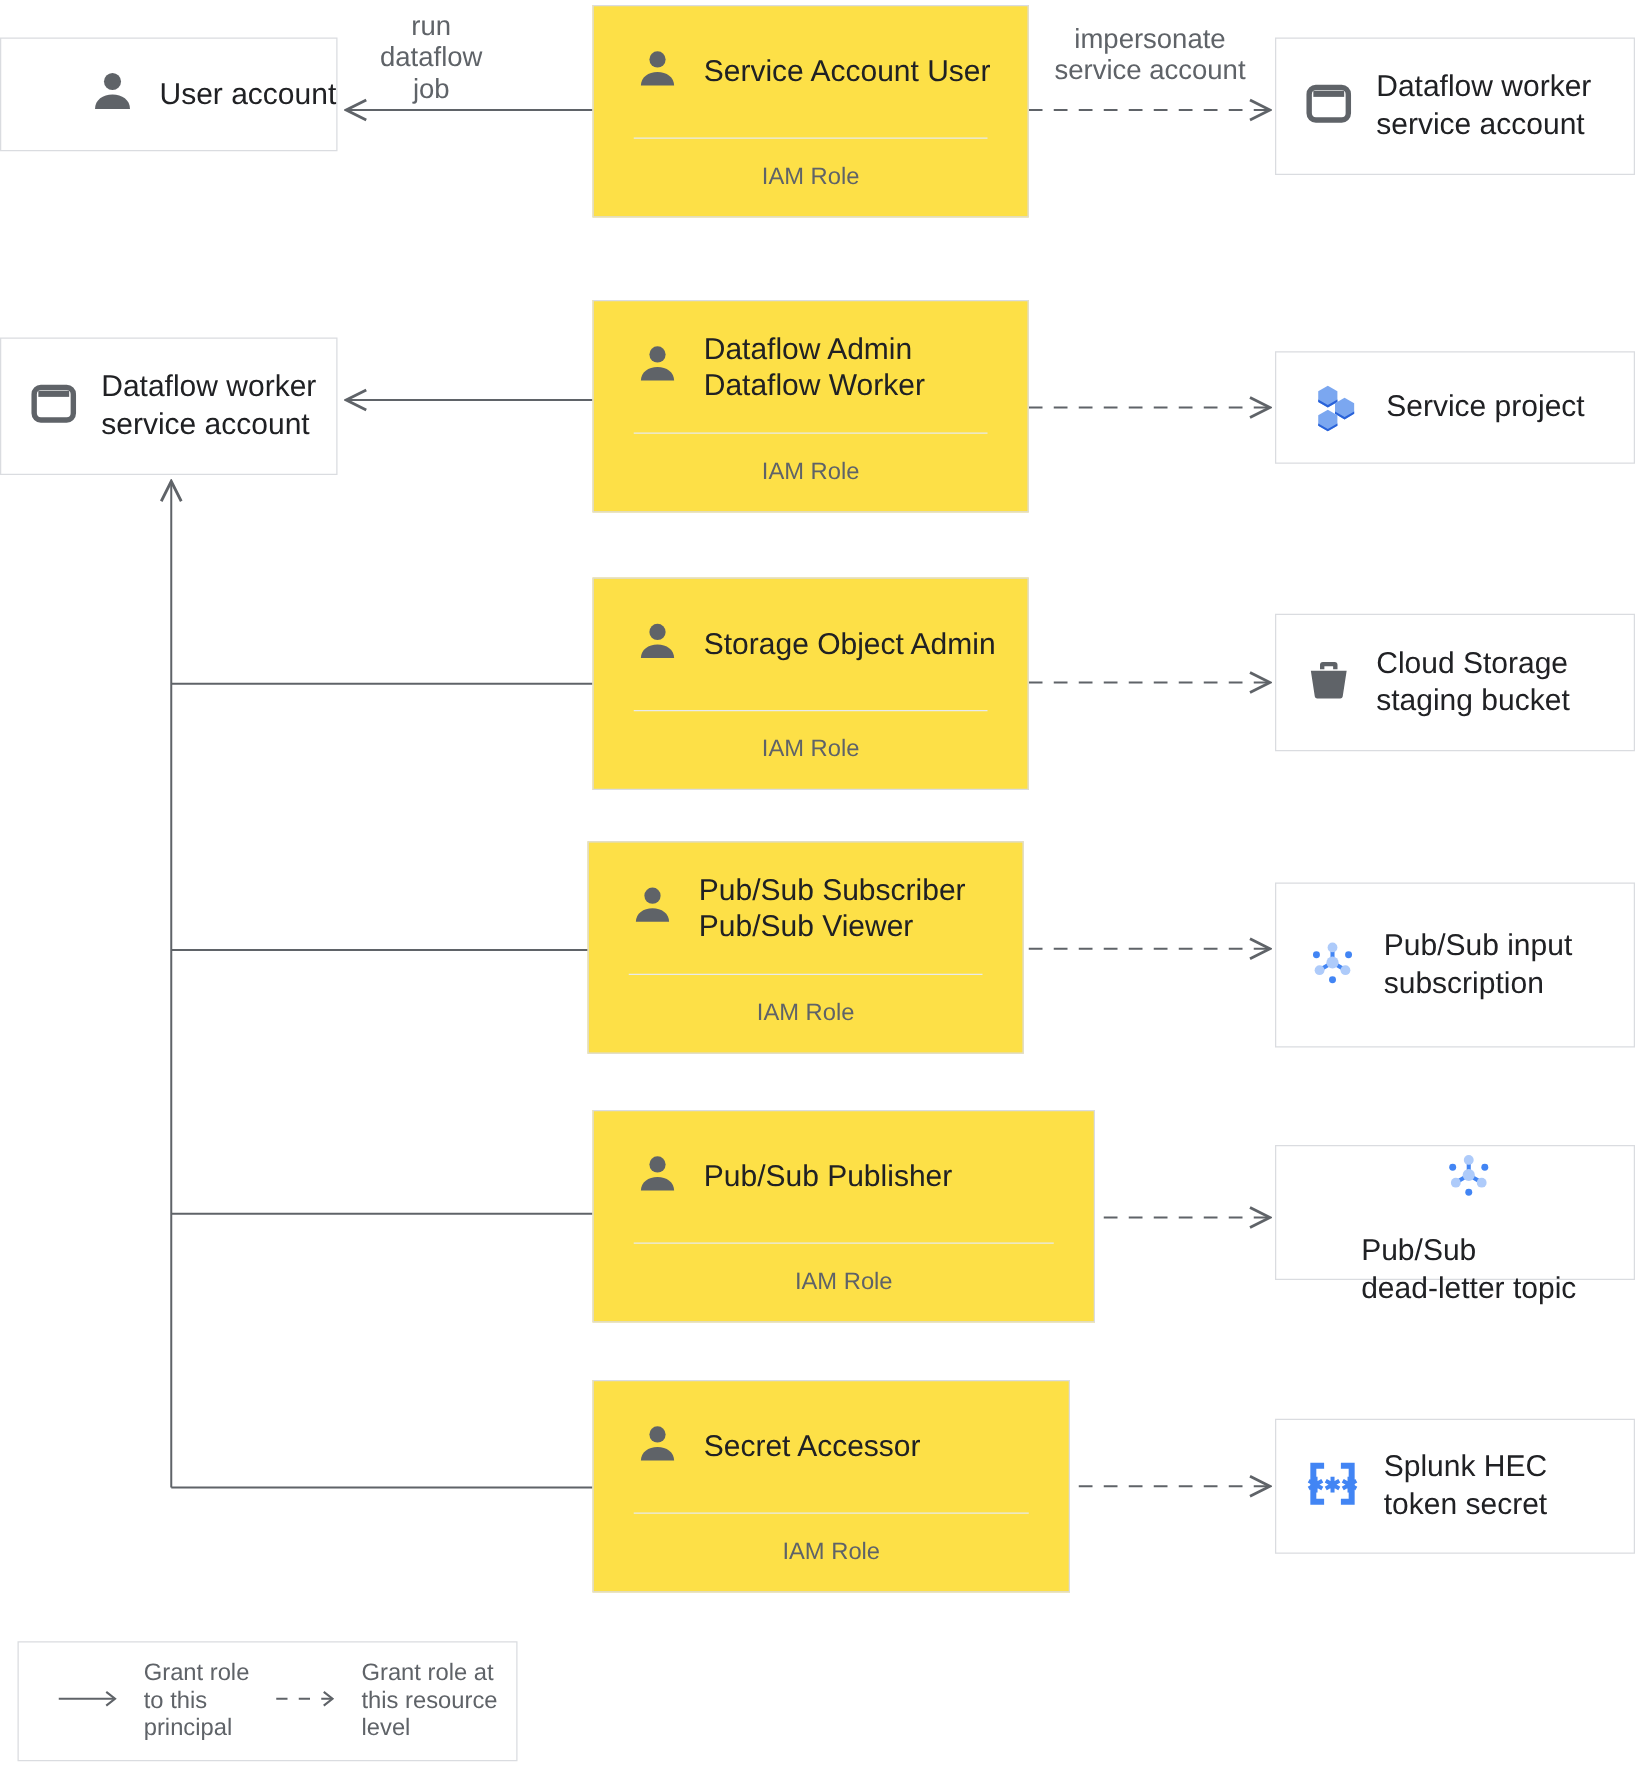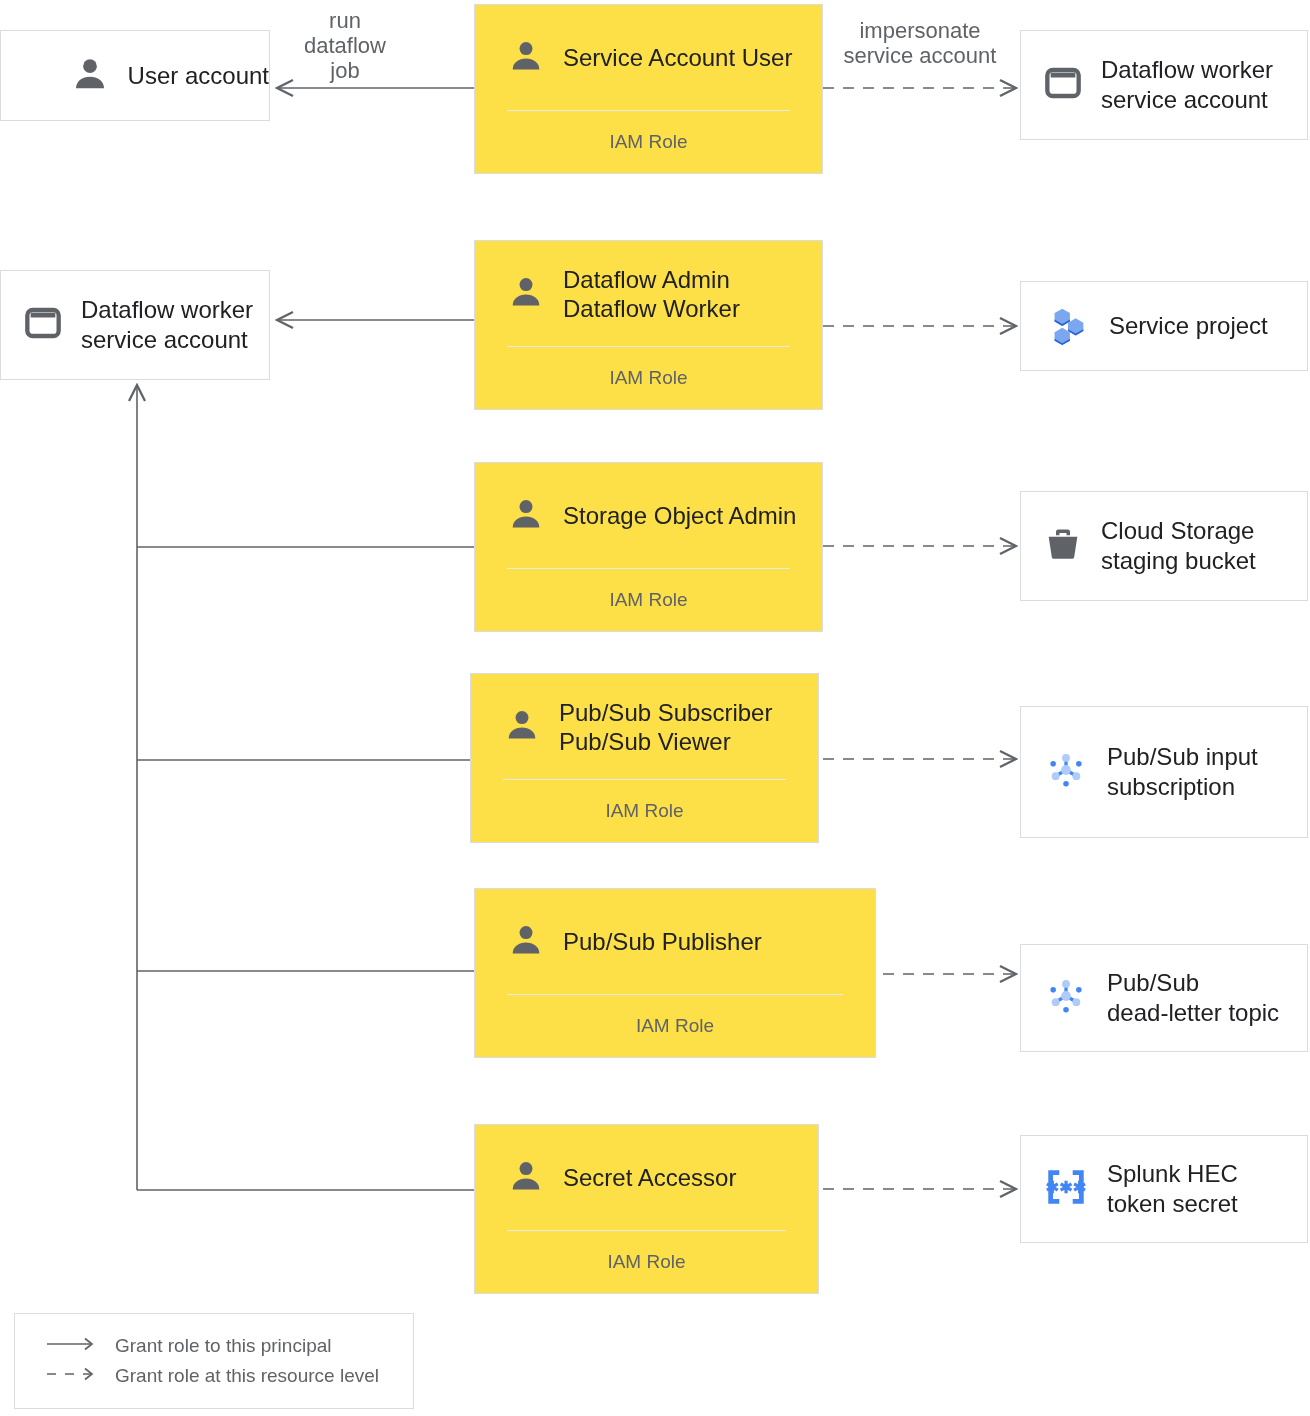--- a/index.html
+++ b/index.html
@@ -100,21 +100,20 @@
   #legend {
     position: absolute;
     left: 14px;
     top: 1313px;
     width: 400px;
     height: 96px;
     box-sizing: border-box;
     border: 1px solid #dadce0;
     background: #ffffff;
     display: flex;
-    flex-direction: column;
     justify-content: center;
     gap: 8px;
     padding-left: 30px;
   }
   .legend-row {
     display: flex;
     align-items: center;
     gap: 18px;
   }
   .legend-text {
@@ -248,21 +247,21 @@
           <circle cx="12" cy="7.3" r="4.1" fill="#5f6368"></circle>
           <path d="M3.6 20.5c0-4.3 3.8-6.9 8.4-6.9s8.4 2.6 8.4 6.9z" fill="#5f6368"></path>
         </svg>
       </span>
       <span class="role-title">Pub/Sub Publisher</span>
     </div>
     <div class="role-divider"></div>
     <div class="role-foot">IAM Role</div>
   </div>
 
-  <div class="role-card" style="left:474px; top:1104px; width:345px; height:170px;margin-top:20px;">
+  <div class="role-card" style="left:474px; top:1104px; width:382px; height:170px;">
     <div class="role-top">
       <span class="icon">
         <svg width="38" height="38" viewBox="0 0 24 24">
           <circle cx="12" cy="7.3" r="4.1" fill="#5f6368"></circle>
           <path d="M3.6 20.5c0-4.3 3.8-6.9 8.4-6.9s8.4 2.6 8.4 6.9z" fill="#5f6368"></path>
         </svg>
       </span>
       <span class="role-title">Secret Accessor</span>
     </div>
     <div class="role-divider"></div>
@@ -319,21 +318,21 @@
         <circle cx="34.8" cy="30.4" r="4.1" fill="#aecbfa"></circle>
         <circle cx="10.6" cy="17.6" r="2.9" fill="#4285f4"></circle>
         <circle cx="37.4" cy="17.6" r="2.9" fill="#4285f4"></circle>
         <circle cx="24" cy="38.4" r="2.9" fill="#4285f4"></circle>
       </svg>
     </span>
     <span class="principal-label">Pub/Sub input
 subscription</span>
   </div>
 
-  <div class="box principal-box" style="left:1020px; top:944px; width:288px; height:108px;">
+  <div class="box principal-box" style="left:1020px; top:916px; width:288px; height:108px;flex-direction:column;">
     <span class="icon">
       <svg width="46" height="46" viewBox="0 0 48 48">
         <line x1="24" y1="24" x2="24" y2="12" stroke="#4285f4" stroke-width="3.4"></line>
         <line x1="24" y1="24" x2="13.6" y2="30" stroke="#4285f4" stroke-width="3.4"></line>
         <line x1="24" y1="24" x2="34.4" y2="30" stroke="#4285f4" stroke-width="3.4"></line>
         <circle cx="24" cy="24" r="5.1" fill="#aecbfa"></circle>
         <circle cx="24" cy="11.4" r="4.1" fill="#aecbfa"></circle>
         <circle cx="13.2" cy="30.4" r="4.1" fill="#aecbfa"></circle>
         <circle cx="34.8" cy="30.4" r="4.1" fill="#aecbfa"></circle>
         <circle cx="10.6" cy="17.6" r="2.9" fill="#4285f4"></circle>

